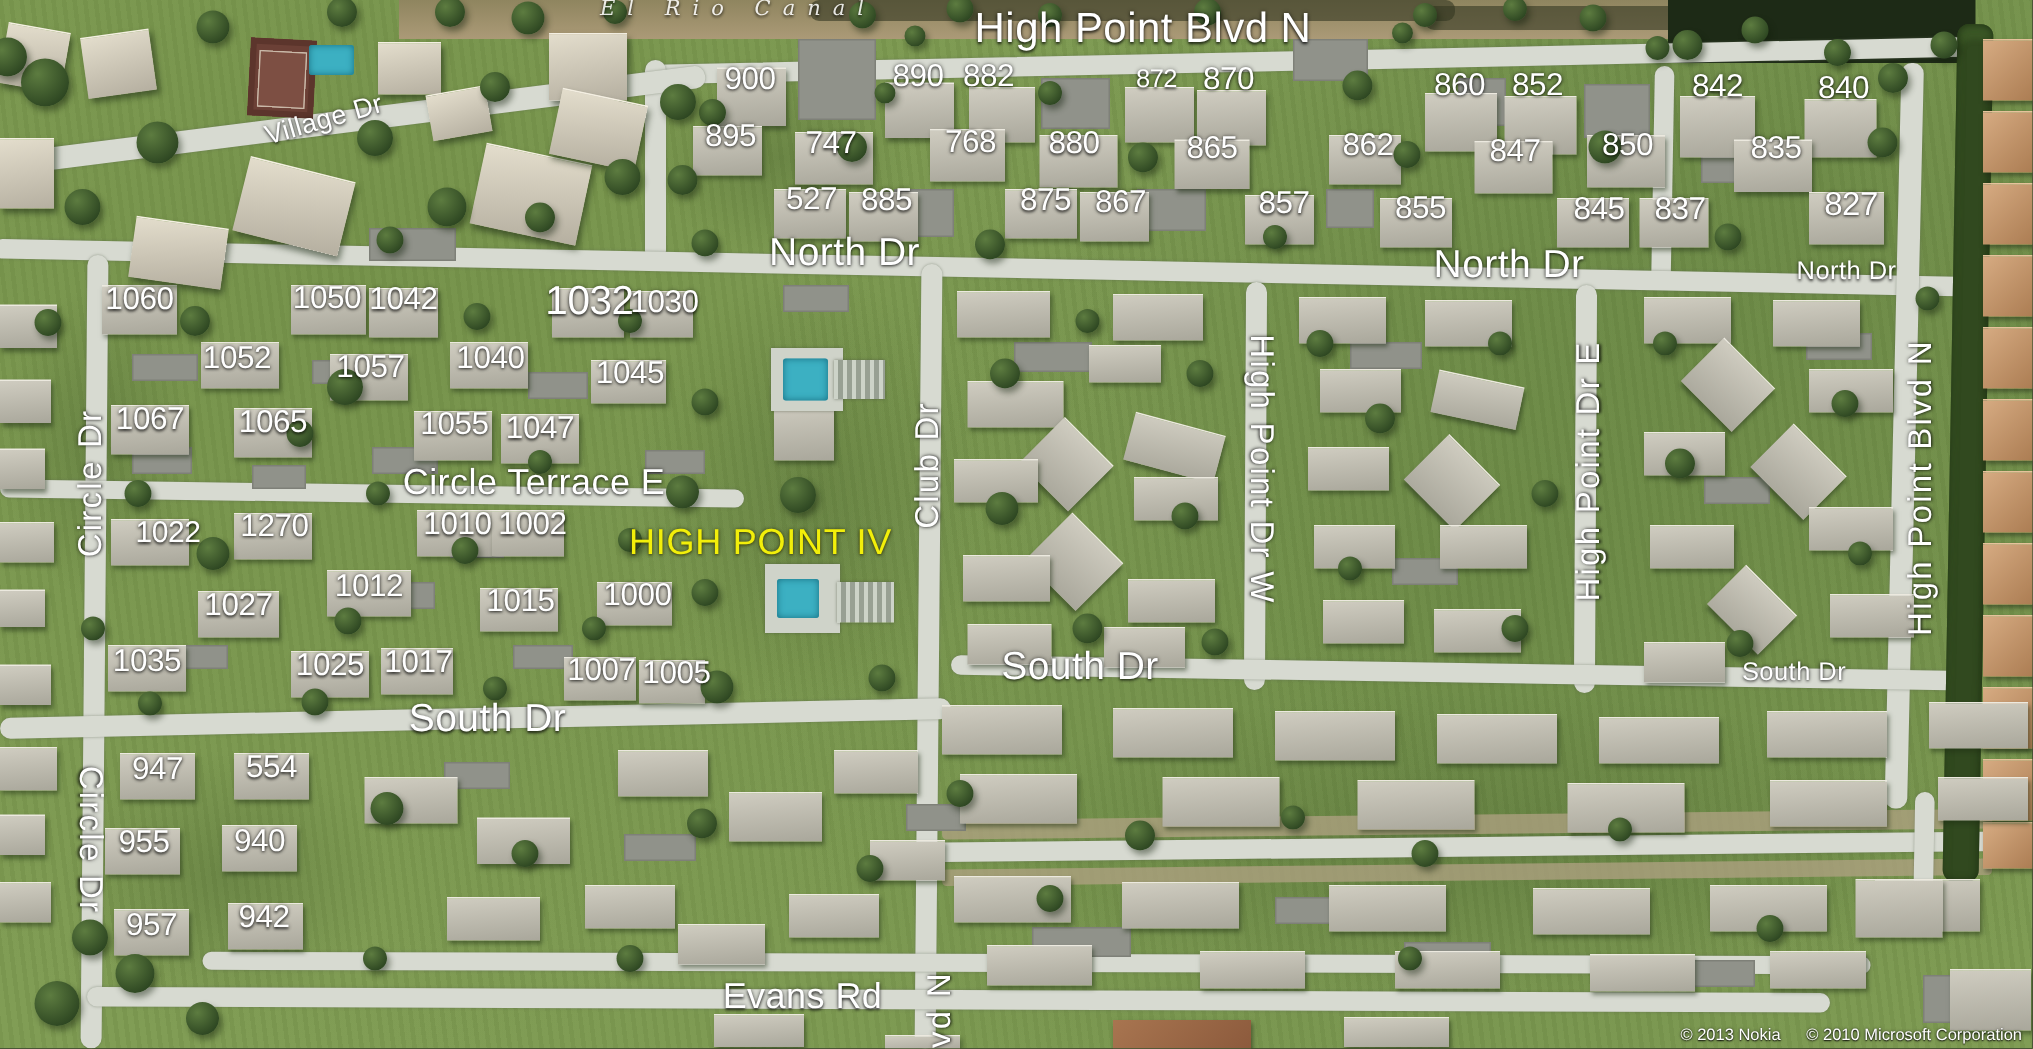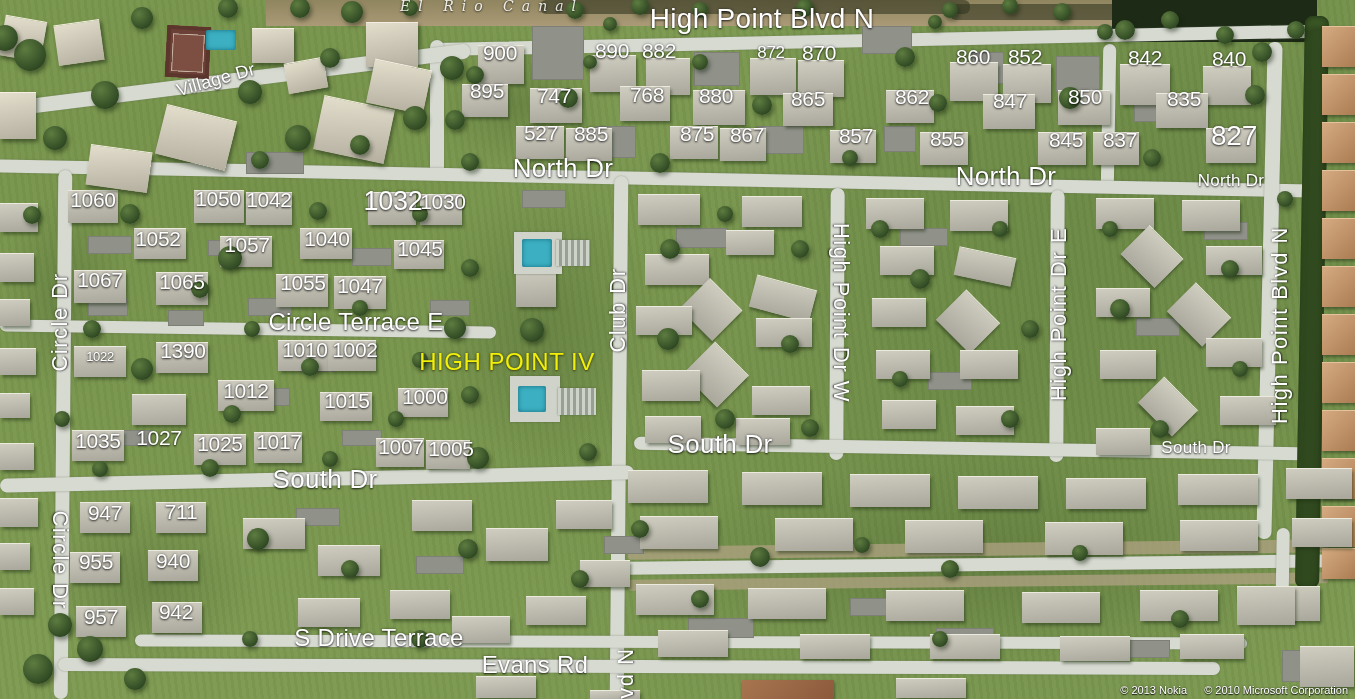--- a/index.html
+++ b/index.html
@@ -412,21 +412,20 @@
     <div class="tree" style="left: 124px; top: 668px; width: 22px; height: 22px;"></div>
     <div class="tree" style="left: 48px; top: 613px; width: 24px; height: 24px;"></div>
     <div class="lbl" style="left: 762px; top: 19px; font-size: 28px; transform: translate(-50%, -50%) rotate(0deg);">High Point Blvd N</div>
     <div class="lbl" style="left: 563px; top: 168px; font-size: 26px; transform: translate(-50%, -50%) rotate(0deg);">North Dr</div>
     <div class="lbl" style="left: 1006px; top: 176px; font-size: 26px; transform: translate(-50%, -50%) rotate(0deg);">North Dr</div>
     <div class="lbl" style="left: 1231px; top: 181px; font-size: 17px; transform: translate(-50%, -50%) rotate(0deg);">North Dr</div>
     <div class="lbl" style="left: 325px; top: 479px; font-size: 26px; transform: translate(-50%, -50%) rotate(0deg);">South Dr</div>
     <div class="lbl" style="left: 720px; top: 444px; font-size: 26px; transform: translate(-50%, -50%) rotate(0deg);">South Dr</div>
     <div class="lbl" style="left: 1196px; top: 448px; font-size: 17px; transform: translate(-50%, -50%) rotate(0deg);">South Dr</div>
     <div class="lbl" style="left: 356px; top: 322px; font-size: 24px; transform: translate(-50%, -50%) rotate(0deg);">Circle Terrace E</div>
-    <div class="lbl" style="left: 379px; top: 638px; font-size: 24px; transform: translate(-50%, -50%) rotate(0deg);">S Drive Terrace</div>
     <div class="lbl" style="left: 535px; top: 665px; font-size: 24px; transform: translate(-50%, -50%) rotate(0deg);">Evans Rd</div>
     <div class="lbl" style="left: 216px; top: 80px; font-size: 18px; transform: translate(-50%, -50%) rotate(-16deg);">Village Dr</div>
     <div class="lbl canal" style="left: 492px; top: 6px; font-size: 14px; transform: translate(-50%, -50%) rotate(0deg);">El Rio Canal</div>
     <div class="lbl vert" style="left: 60px; top: 322px; font-size: 22px; transform: translate(-50%, -50%) rotate(-90deg);">Circle Dr</div>
     <div class="lbl vert" style="left: 60px; top: 560px; font-size: 22px; transform: translate(-50%, -50%) rotate(90deg);">Circle Dr</div>
     <div class="lbl vert" style="left: 618px; top: 310px; font-size: 22px; transform: translate(-50%, -50%) rotate(-90deg);">Club Dr</div>
     <div class="lbl vert" style="left: 841px; top: 313px; font-size: 22px; transform: translate(-50%, -50%) rotate(90deg);">High Point Dr W</div>
     <div class="lbl vert" style="left: 1059px; top: 314px; font-size: 22px; transform: translate(-50%, -50%) rotate(-90deg);">High Point Dr E</div>
     <div class="lbl vert" style="left: 1280px; top: 325px; font-size: 22px; transform: translate(-50%, -50%) rotate(-90deg);">High Point Blvd N</div>
     <div class="lbl vert" style="left: 626px; top: 673px; font-size: 22px; transform: translate(-50%, -50%) rotate(-90deg);">vd N</div>
@@ -449,47 +448,47 @@
     <div class="lbl num" style="left: 1085px; top: 97px; font-size: 21px;">850</div>
     <div class="lbl num" style="left: 1184px; top: 99px; font-size: 21px;">835</div>
     <div class="lbl num" style="left: 541px; top: 133px; font-size: 21px;">527</div>
     <div class="lbl num" style="left: 591px; top: 134px; font-size: 21px;">885</div>
     <div class="lbl num" style="left: 697px; top: 134px; font-size: 21px;">875</div>
     <div class="lbl num" style="left: 747px; top: 135px; font-size: 21px;">867</div>
     <div class="lbl num" style="left: 856px; top: 136px; font-size: 21px;">857</div>
     <div class="lbl num" style="left: 947px; top: 139px; font-size: 21px;">855</div>
     <div class="lbl num" style="left: 1066px; top: 140px; font-size: 21px;">845</div>
     <div class="lbl num" style="left: 1120px; top: 140px; font-size: 21px;">837</div>
-    <div class="lbl num" style="left: 1234px; top: 136px; font-size: 28px;">827</div>
+    <div class="lbl num" style="left: 1234px; top: 136px; font-size: 22px;">827</div>
     <div class="lbl num" style="left: 93px; top: 200px; font-size: 21px;">1060</div>
     <div class="lbl num" style="left: 218px; top: 199px; font-size: 21px;">1050</div>
     <div class="lbl num" style="left: 269px; top: 200px; font-size: 21px;">1042</div>
     <div class="lbl num" style="left: 393px; top: 201px; font-size: 27px;">1032</div>
     <div class="lbl num" style="left: 443px; top: 202px; font-size: 21px;">1030</div>
     <div class="lbl num" style="left: 158px; top: 239px; font-size: 21px;">1052</div>
     <div class="lbl num" style="left: 247px; top: 245px; font-size: 21px;">1057</div>
     <div class="lbl num" style="left: 327px; top: 239px; font-size: 21px;">1040</div>
     <div class="lbl num" style="left: 420px; top: 249px; font-size: 21px;">1045</div>
     <div class="lbl num" style="left: 100px; top: 280px; font-size: 21px;">1067</div>
     <div class="lbl num" style="left: 182px; top: 282px; font-size: 21px;">1065</div>
     <div class="lbl num" style="left: 303px; top: 283px; font-size: 21px;">1055</div>
     <div class="lbl num" style="left: 360px; top: 286px; font-size: 21px;">1047</div>
-    <div class="lbl num" style="left: 100px; top: 356px; font-size: 13px;">1022</div>
-    <div class="lbl num" style="left: 183px; top: 351px; font-size: 21px;">1390</div>
+    <div class="lbl num" style="left: 112px; top: 356px; font-size: 20px;">1022</div>
+    <div class="lbl num" style="left: 183px; top: 351px; font-size: 21px;">1270</div>
     <div class="lbl num" style="left: 305px; top: 350px; font-size: 21px;">1010</div>
     <div class="lbl num" style="left: 355px; top: 350px; font-size: 21px;">1002</div>
-    <div class="lbl num" style="left: 159px; top: 404px; font-size: 21px; margin-top: 34px;">1027</div>
+    <div class="lbl num" style="left: 159px; top: 404px; font-size: 21px;">1027</div>
     <div class="lbl num" style="left: 246px; top: 391px; font-size: 21px;">1012</div>
     <div class="lbl num" style="left: 347px; top: 401px; font-size: 21px;">1015</div>
     <div class="lbl num" style="left: 425px; top: 397px; font-size: 21px;">1000</div>
     <div class="lbl num" style="left: 98px; top: 441px; font-size: 21px;">1035</div>
     <div class="lbl num" style="left: 220px; top: 444px; font-size: 21px;">1025</div>
     <div class="lbl num" style="left: 279px; top: 442px; font-size: 21px;">1017</div>
     <div class="lbl num" style="left: 401px; top: 447px; font-size: 21px;">1007</div>
     <div class="lbl num" style="left: 451px; top: 449px; font-size: 21px;">1005</div>
     <div class="lbl num" style="left: 105px; top: 513px; font-size: 21px;">947</div>
-    <div class="lbl num" style="left: 181px; top: 512px; font-size: 21px;">711</div>
+    <div class="lbl num" style="left: 181px; top: 512px; font-size: 21px;">554</div>
     <div class="lbl num" style="left: 96px; top: 562px; font-size: 21px;">955</div>
     <div class="lbl num" style="left: 173px; top: 561px; font-size: 21px;">940</div>
     <div class="lbl num" style="left: 101px; top: 617px; font-size: 21px;">957</div>
     <div class="lbl num" style="left: 176px; top: 612px; font-size: 21px;">942</div>
     <div class="lbl area-lbl" style="left: 507px; top: 362px; font-size: 24px; color: rgb(242, 239, 10); text-shadow: rgba(60, 60, 0, 0.8) 0px 1px 2px, rgba(0, 0, 0, 0.4) 0px 0px 3px;">HIGH POINT IV</div>
   </div>
 
 </body></html>

